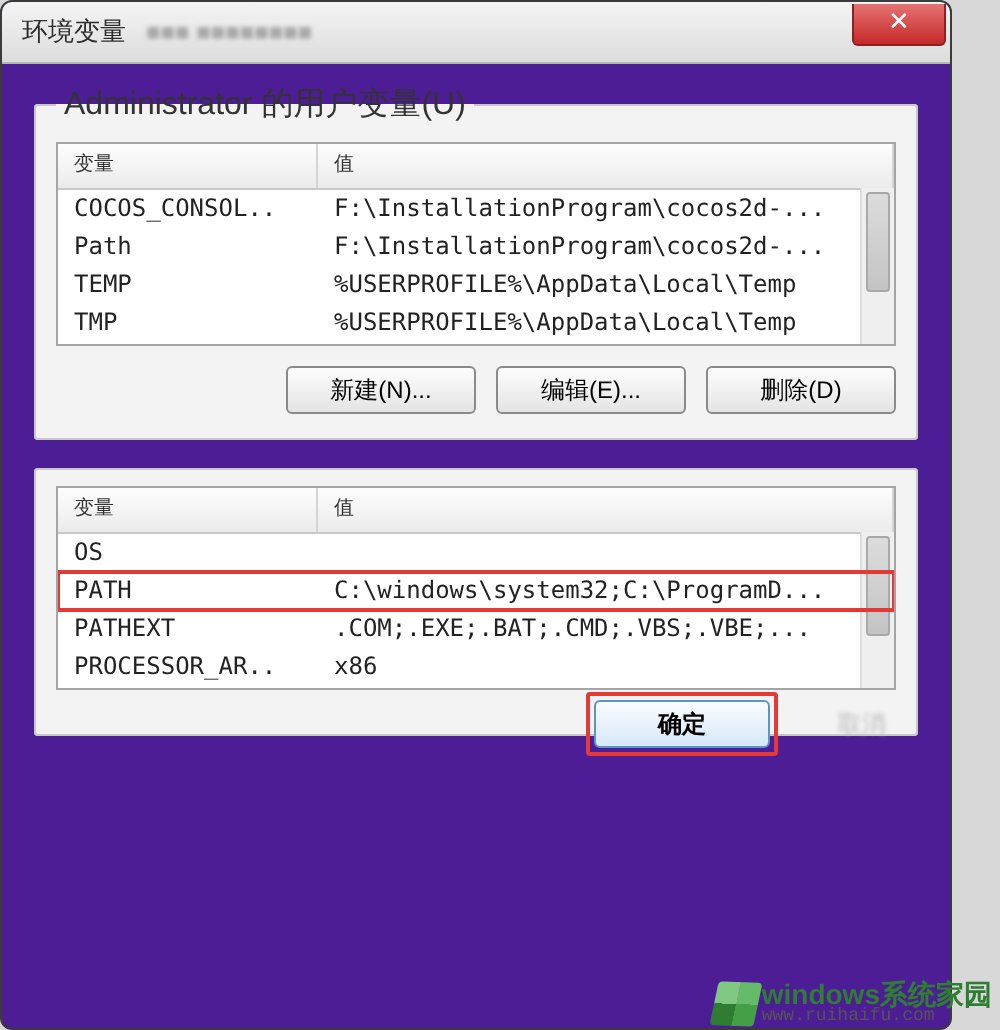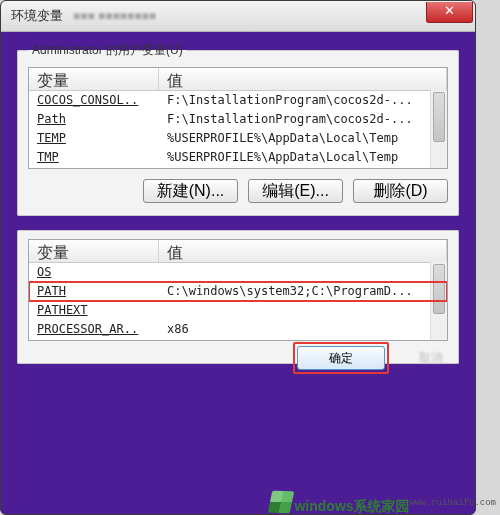--- a/index.html
+++ b/index.html
@@ -69,41 +69,41 @@
   fieldset.group {
     border: 1px solid #c8c8c8;
     border-radius: 2px;
     padding: 8px 10px 12px 10px;
     margin-bottom: 14px;
     background: #f3f3f3;
   }
   fieldset.group legend {
     padding: 0 4px;
     color: #333;
-    font-size: 12px;
+    font-size: 16px;
   }
   .table-wrapper {
     height: 100px;
     border: 1px solid #a5a5a5;
     background: #ffffff;
     overflow: hidden;
     position: relative;
     margin-bottom: 10px;
   }
   .table-header {
     display: flex;
     height: 22px;
     background: linear-gradient(#fdfdfd, #ebebeb);
     border-bottom: 1px solid #c9c9c9;
   }
   .table-header .col {
     padding: 3px 8px;
     border-right: 1px solid #d4d4d4;
     color: #333;
-    font-size: 16px;
+    font-size: 10px;
     box-sizing: border-box;
   }
   .col-name { width: 130px; }
   .col-value { flex: 1; }
   .table-body {
     
   }
   .table-row {
     display: flex;
     height: 19px;
@@ -118,21 +118,21 @@
     position: relative;
     z-index: 2;
   }
   .table-row .cell {
     padding: 0 8px;
     white-space: nowrap;
     overflow: hidden;
     text-overflow: clip;
     box-sizing: border-box;
   }
-  .cell-name { width: 130px; text-decoration: underline; }
+  .cell-name { width: 130px; }
   .cell-value { flex: 1; }
   .scroll-stub {
     position: absolute;
     right: 0; top: 22px;
     bottom: 0;
     width: 16px;
     background: #efefef;
     border-left: 1px solid #dcdcdc;
   }
   .scroll-thumb {
@@ -150,21 +150,21 @@
     display: flex;
     justify-content: flex-end;
     gap: 10px;
   }
   button.win-btn {
     min-width: 95px;
     height: 24px;
     background: linear-gradient(#fdfdfd, #e4e4e4);
     border: 1px solid #8a8a8a;
     border-radius: 3px;
-    font-size: 16px;
+    font-size: 12px;
     font-family: "SimSun", Tahoma, sans-serif;
     cursor: pointer;
     padding: 0 8px;
   }
   .bottom-bar {
     position: absolute;
     bottom: 14px;
     right: 14px;
     display: flex;
     gap: 12px;
@@ -177,20 +177,21 @@
   }
   button.ok-btn {
     min-width: 88px;
     height: 24px;
     background: linear-gradient(#f9fcff, #d7e8f7);
     border: 1px solid #5b94c8;
     border-radius: 3px;
     font-size: 12px;
     font-family: "Microsoft YaHei","SimSun",Tahoma,sans-serif;
     cursor: pointer;
+    font-weight: bold;
   }
   .cancel-placeholder {
     width: 60px;
     height: 24px;
     color: #bbb;
     filter: blur(1px);
     line-height: 24px;
     text-align: center;
   }
   .watermark {
@@ -205,21 +206,21 @@
   }
   .wm-logo {
     width: 22px; height: 22px;
     background:
       conic-gradient(#66bb6a 0 90deg, #43a047 90deg 180deg, #2e7d32 180deg 270deg, #81c784 270deg 360deg);
     transform: skewX(-10deg) rotate(2deg);
     border-radius: 2px;
   }
   .wm-text {
     display: flex;
-    flex-direction: row;
+    flex-direction: column;
     line-height: 1;
   }
   .wm-text .wm-top {
     color: #2e7d32;
     font-weight: bold;
     font-size: 14px;
     font-family: Tahoma, sans-serif;
   }
   .wm-text .wm-sub {
     color: #555;
@@ -286,20 +287,21 @@
         <div class="table-body">
           <div class="table-row">
             <div class="cell cell-name">OS</div>
           </div>
           <div class="table-row highlighted">
             <div class="cell cell-name">PATH</div>
             <div class="cell cell-value">C:\windows\system32;C:\ProgramD...</div>
           </div>
           <div class="table-row">
             <div class="cell cell-name">PATHEXT</div>
+            <div class="cell cell-value">.COM;.EXE;.BAT;.CMD;.VBS;.VBE;...</div>
           </div>
           <div class="table-row">
             <div class="cell cell-name">PROCESSOR_AR..</div>
             <div class="cell cell-value">x86</div>
           </div>
         </div>
         <div class="scroll-stub">
           <div class="scroll-thumb"></div>
         </div>
       </div>

